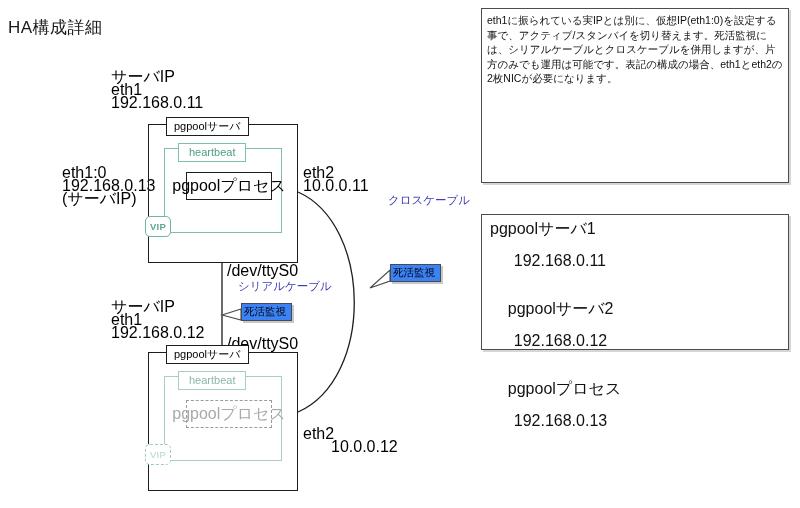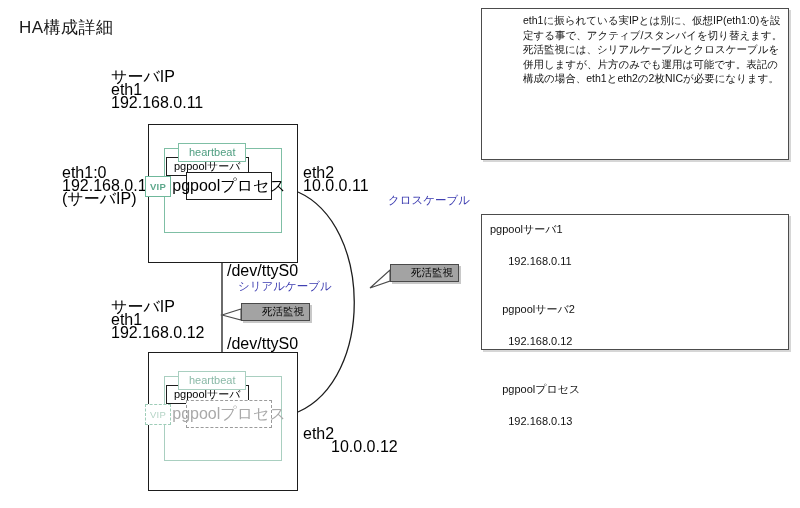--- a/index.html
+++ b/index.html
@@ -18,21 +18,21 @@
   #canvas {
     position: absolute;
     left: 0; top: 0;
     width: 800px;
     height: 508px;
   }
   .abs { position: absolute; }
 
   
   #page-title {
-    left: 19px; top: 16px;
+    left: 8px; top: 16px;
     font-size: 17px;
     letter-spacing: 0.5px;
     color: #1a1a1a;
     white-space: nowrap;
   }
 
   
   .label {
     font-size: 16px;
     line-height: 13px;
@@ -52,21 +52,20 @@
   }
   .server-title {
     position: absolute;
     background: #ffffff;
     border: 1.5px solid #1d1d1d;
     font-size: 11px;
     line-height: 14px;
     padding: 1px 7px 2px 7px;
     white-space: nowrap;
     box-sizing: border-box;
-    margin-top: 40px;
   }
 
   
   .hb-frame {
     border: 1.4px solid #7fbfa5;
     box-sizing: border-box;
     background: transparent;
   }
   .hb-frame.standby { border-color: #a9cfc0; }
   .hb-title {
@@ -79,30 +78,31 @@
     padding: 1px 10px 2px 10px;
     white-space: nowrap;
     box-sizing: border-box;
   }
   .hb-title.standby { border-color: #a9cfc0; color: #8ab9a7; }
 
   
   .vip {
     position: absolute;
     border: 1.4px solid #6fb89b;
-    border-radius: 0;
+    border-radius: 5px;
     background: #ffffff;
     color: #5ea88c;
     font-size: 9.5px;
     font-weight: bold;
     display: flex;
     align-items: center;
     justify-content: center;
     box-sizing: border-box;
     letter-spacing: 0.3px;
+    margin-top: 40px;
   }
   .vip.standby {
     border-style: dashed;
     border-color: #9ecdb8;
     color: #b5d4c6;
     font-weight: normal;
   }
 
   
   .proc {
@@ -125,22 +125,22 @@
   
   .callout {
     position: absolute;
     font-size: 10.5px;
     line-height: 13px;
   }
   .callout .cbox {
     position: absolute;
     left: 14px; top: 0;
     border: 1.3px solid #4a4a4a;
-    background: #a3a3a3;
-    padding: 1px 5px 2px 20px;
+    background: #3b82f6;
+    padding: 1px 5px 2px 2px;
     white-space: nowrap;
     box-shadow: 2px 2px 0 #c8c8c8;
     box-sizing: border-box;
   }
   .callout.flip .cbox { left: 14px; }
 
   
   .note-box {
     position: absolute;
     border: 1.4px solid #4c4c4c;
@@ -150,21 +150,21 @@
   }
   .note-text {
     font-size: 10.5px;
     line-height: 14.6px;
     padding: 4px 5px 4px 5px;
     color: #111;
     white-space: pre-wrap;
     word-break: break-all;
   }
   .ip-text {
-    font-size: 11px;
+    font-size: 16px;
     line-height: 16px;
     padding: 6px 8px;
     white-space: pre-wrap;
     color: #111;
   }
 </style>
 </head>
 <body>
 
 <svg id="canvas" viewBox="0 0 800 508" xmlns="http://www.w3.org/2000/svg">
@@ -227,21 +227,21 @@
 <div class="abs hb-frame standby" style="left:164px; top:376px; width:118px; height:85px;"></div>
 <div class="abs hb-title standby" style="left:178px; top:371px;">heartbeat</div>
 
 <div class="abs vip standby" style="left:145px; top:404px; width:26px; height:21px;">VIP</div>
 
 <div class="abs proc standby" style="left:186px; top:400px; width:86px; height:28px;">pgpoolプロセス</div>
 
 <div class="abs label" style="left:303px; top:427px;">eth2</div>
 <div class="abs label" style="left:303px; top:440px;margin-left:28px;">10.0.0.12</div>
 
-<div class="note-box" style="left:481px; top:8px; width:308px; height:152px;padding-left:36px;">
+<div class="note-box" style="left:481px; top:8px; width:308px; height:175px;">
   <div class="note-text">eth1に振られている実IPとは別に、仮想IP(eth1:0)を設定する事で、アクティブ/スタンバイを切り替えます。死活監視には、シリアルケーブルとクロスケーブルを併用しますが、片方のみでも運用は可能です。表記の構成の場合、eth1とeth2の2枚NICが必要になります。</div>
 </div>
 
 <div class="note-box" style="left:481px; top:214px; width:308px; height:136px;">
   <div class="ip-text"><span>pgpoolサーバ1</span><br>
     <span style="padding-left:6px; display:inline-block;">192.168.0.11</span><br><br>
     <span>pgpoolサーバ2</span><br>
     <span style="padding-left:6px; display:inline-block;">192.168.0.12</span><br><br>
     <span>pgpoolプロセス</span><br>
     <span style="padding-left:6px; display:inline-block;">192.168.0.13</span>

